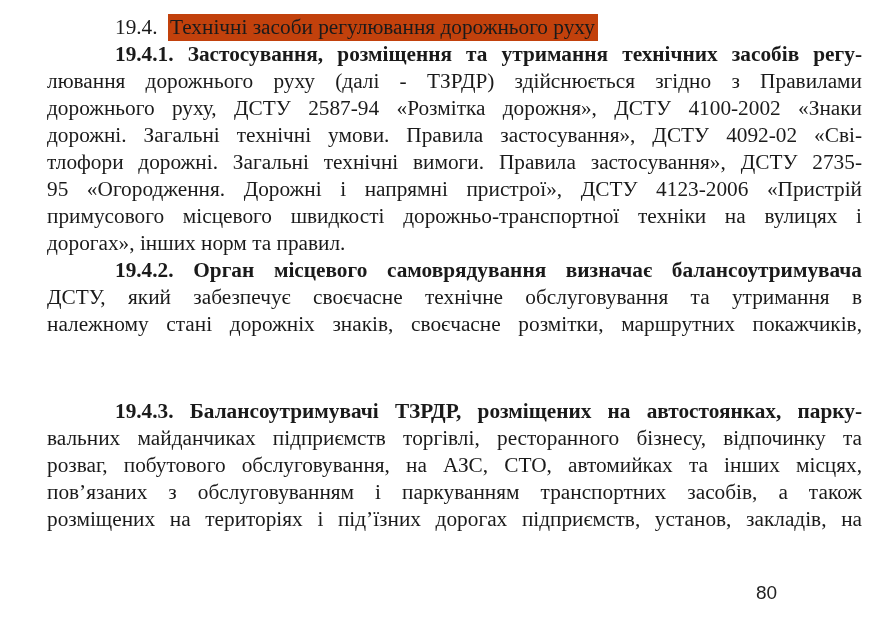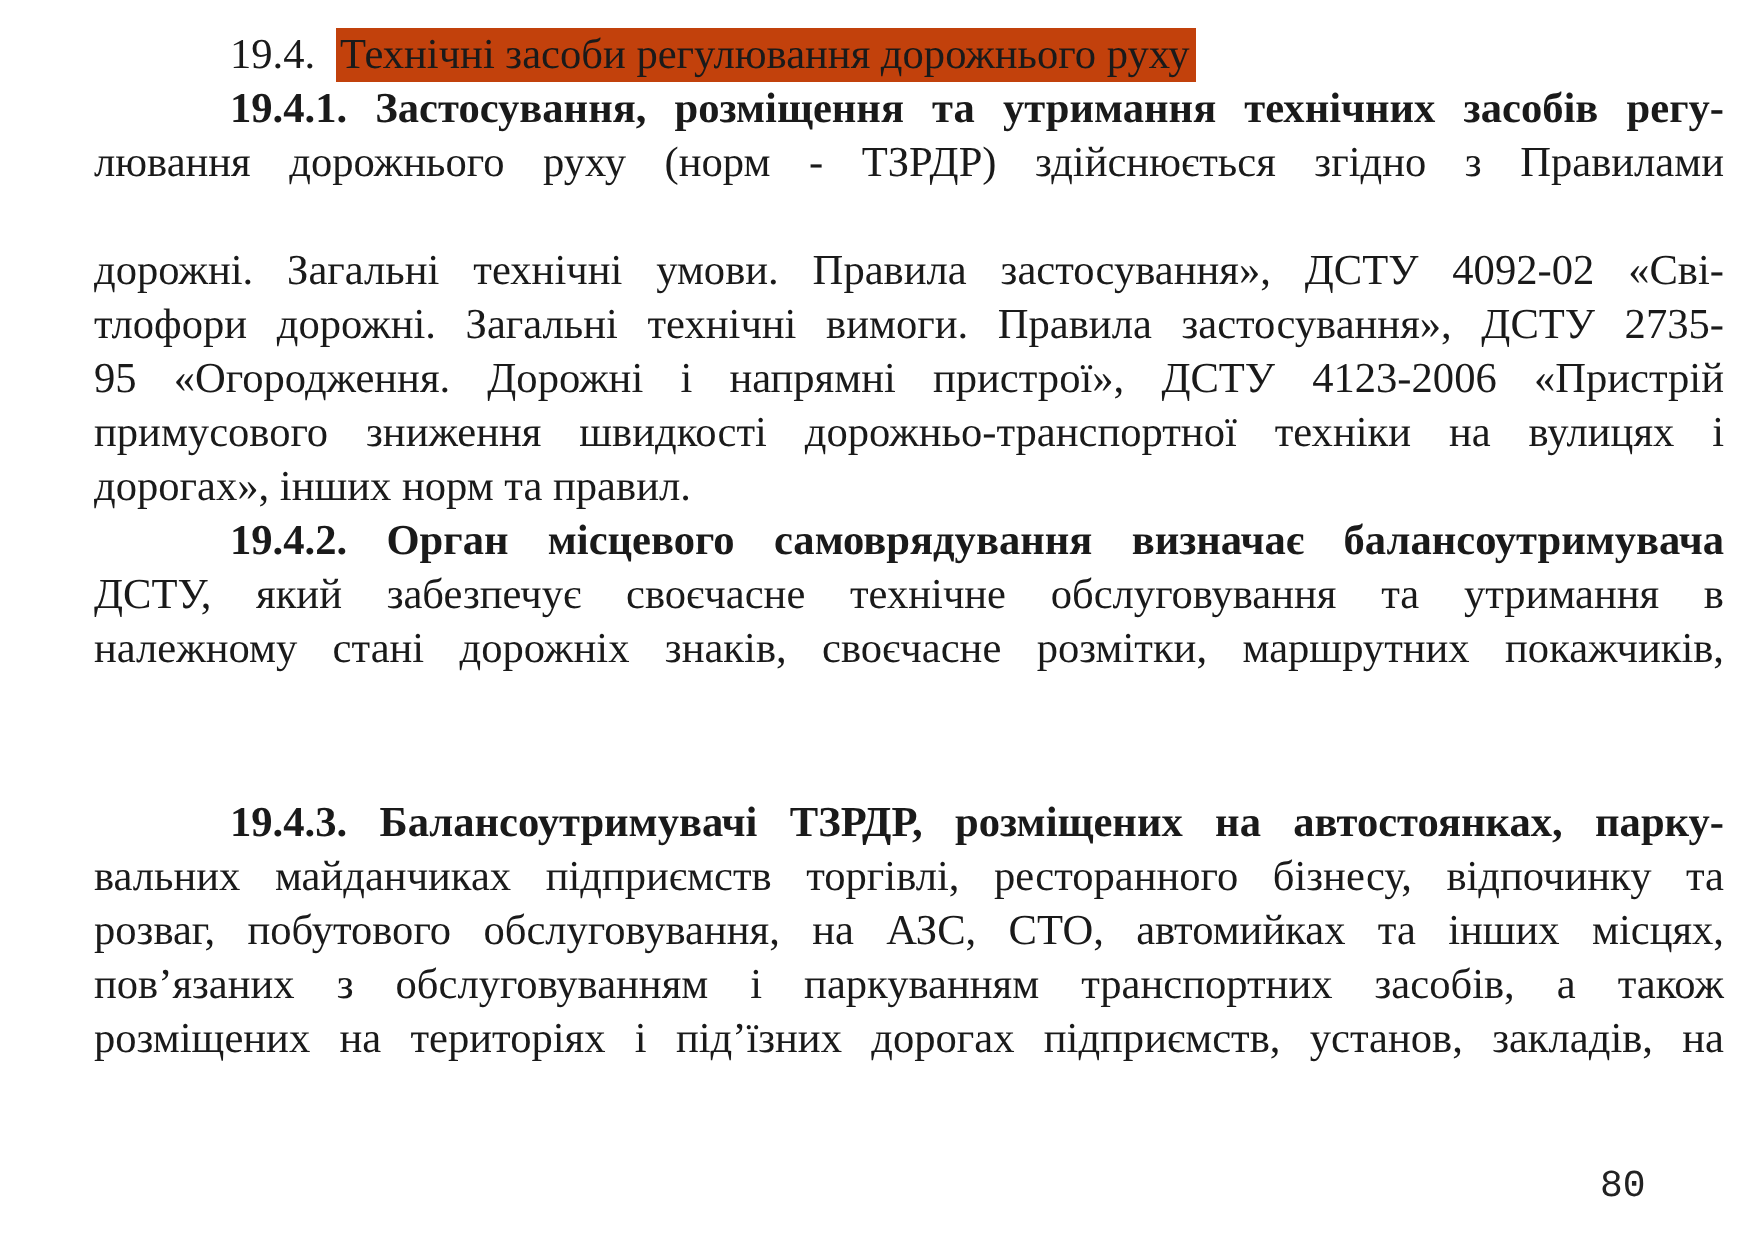--- a/index.html
+++ b/index.html
@@ -16,39 +16,40 @@
     white-space: nowrap; text-align: justify; text-align-last: justify;
   }
   .line.last { text-align-last: left; }
   .line.indent { left: 115px; width: 747px; font-weight: bold; }
   .heading-num { position: absolute; left: 115px; top: 14px; font-size: 21.3px; line-height: 27px; }
   .heading-title {
     position: absolute; left: 168px; top: 14px; font-size: 21.3px; line-height: 27px;
     background: #c2410c; padding: 0 3px 0 2px;
   }
   .page-number {
-    position: absolute; left: 800px; top: 582px;
-    font-family: Liberation Mono, monospace;
+    position: absolute; left: 756px; top: 582px;
+    font-family: Liberation Sans, sans-serif;
     font-size: 19px; color: #222;
   }
 </style>
 </head>
 <body>
 
 <div class="page">
 
   <span class="heading-num">19.4.</span>
   <span class="heading-title">Технічні засоби регулювання дорожнього руху</span>
 
   <div class="line indent" style="top:41px">19.4.1. Застосування, розміщення та утримання технічних засобів регу-</div>
-  <div class="line" style="top:68px">лювання дорожнього руху (норм - ТЗРДР) здійснюється згідно з Правилами</div>
+  <div class="line" style="top:68px">лювання дорожнього руху (далі - ТЗРДР) здійснюється згідно з Правилами</div>
+  <div class="line" style="top:95px">дорожнього руху, ДСТУ 2587-94 «Розмітка дорожня», ДСТУ 4100-2002 «Знаки</div>
   <div class="line" style="top:122px">дорожні. Загальні технічні умови. Правила застосування», ДСТУ 4092-02 «Сві-</div>
   <div class="line" style="top:149px">тлофори дорожні. Загальні технічні вимоги. Правила застосування», ДСТУ 2735-</div>
   <div class="line" style="top:176px">95 «Огородження. Дорожні і напрямні пристрої», ДСТУ 4123-2006 «Пристрій</div>
-  <div class="line" style="top:203px">примусового зниження швидкості дорожньо-транспортної техніки на вулицях і</div>
+  <div class="line" style="top:203px">примусового місцевого швидкості дорожньо-транспортної техніки на вулицях і</div>
   <div class="line last" style="top:230px">дорогах», інших норм та правил.</div>
 
   <div class="line indent" style="top:257px">19.4.2. Орган місцевого самоврядування визначає балансоутримувача</div>
   <div class="line" style="top:284px">ДСТУ, який забезпечує своєчасне технічне обслуговування та утримання в</div>
   <div class="line" style="top:311px">належному стані дорожніх знаків, своєчасне розмітки, маршрутних покажчиків,</div>
 
   <div class="line indent" style="top:398px">19.4.3. Балансоутримувачі ТЗРДР, розміщених на автостоянках, парку-</div>
   <div class="line" style="top:425px">вальних майданчиках підприємств торгівлі, ресторанного бізнесу, відпочинку та</div>
   <div class="line" style="top:452px">розваг, побутового обслуговування, на АЗС, СТО, автомийках та інших місцях,</div>
   <div class="line" style="top:479px">пов’язаних з обслуговуванням і паркуванням транспортних засобів, а також</div>

